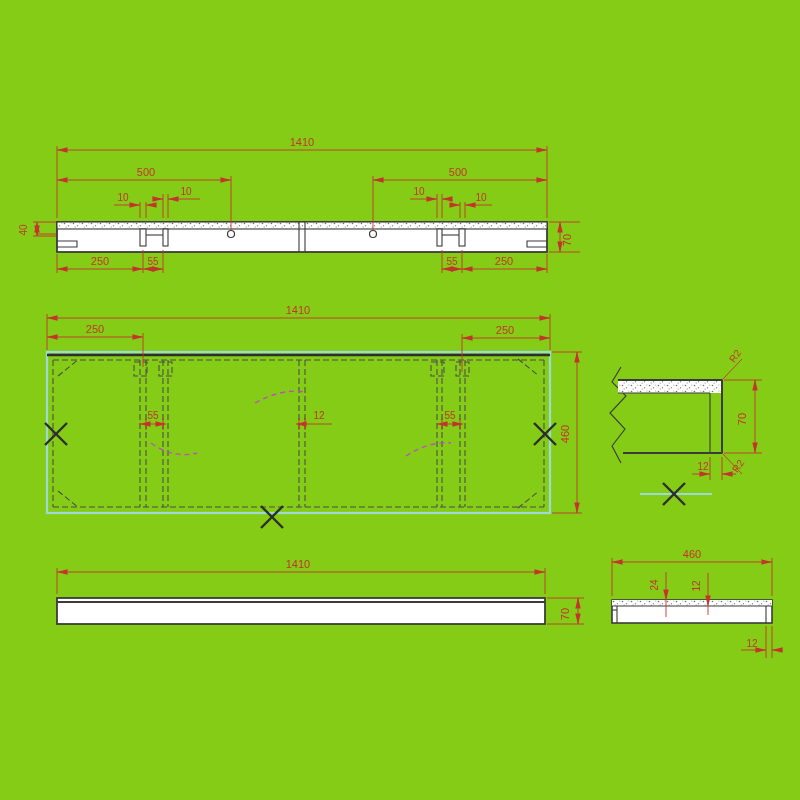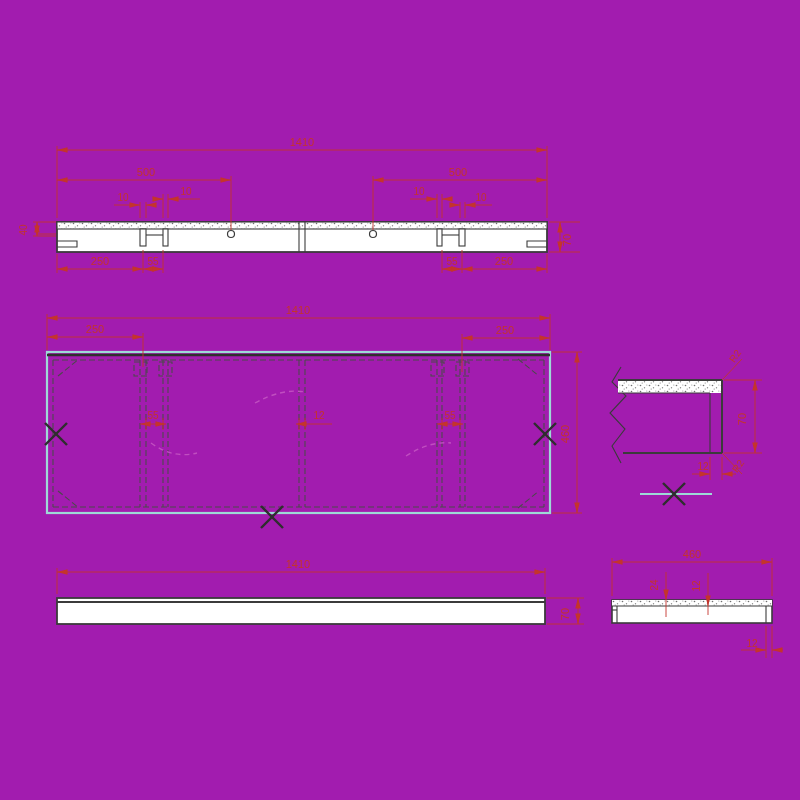--- a/index.html
+++ b/index.html
@@ -1,16 +1,16 @@
 <!DOCTYPE html>
 <html><head>
 <meta charset="utf-8">
 <style>
   html,body{margin:0;padding:0;background:#ffffff;}
-  .canvas-wrap{width:800px;height:800px;position:relative;background:#a21caf;}
+  .canvas-wrap{width:800px;height:800px;position:relative;background:#84cc16;}
   svg{display:block;}
   text{font-family:"Liberation Sans", sans-serif;}
   .dim{fill:#c4342c;font-size:11px;text-anchor:middle;}
   .dim-sm{fill:#c4342c;font-size:10px;text-anchor:middle;}
   .rl{stroke:#c4342c;stroke-width:0.9;fill:none;}
   .bl{stroke:#3b3b3b;stroke-width:1.1;fill:none;}
   .bl2{stroke:#3b3b3b;stroke-width:2;fill:none;}
   .dash{stroke:#4a4a4a;stroke-width:1.05;fill:none;stroke-dasharray:6 3;}
   .mag{stroke:#c04ec0;stroke-width:1.4;fill:none;stroke-dasharray:5 4;}
   .cyn{stroke:#9ed9d7;stroke-width:2.2;fill:none;}

